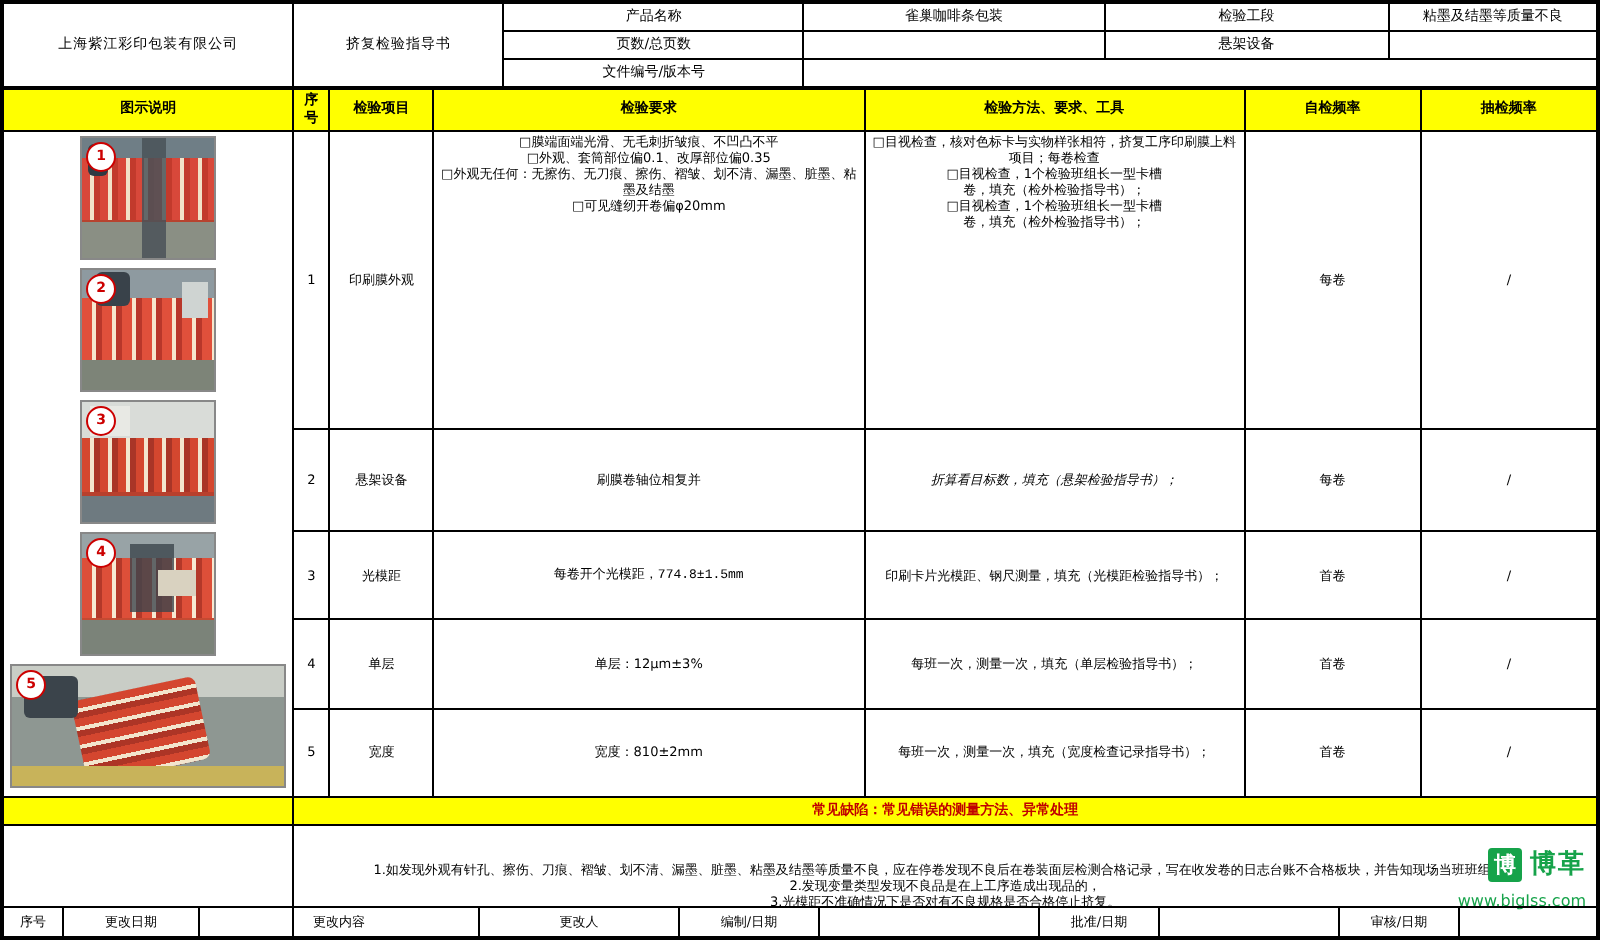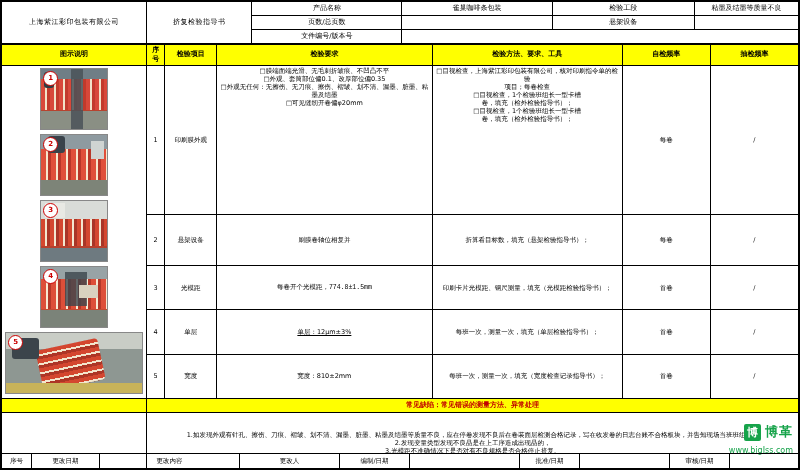--- a/index.html
+++ b/index.html
@@ -138,52 +138,52 @@
           </div>
         </div>
       </td>
       <td>1</td>
       <td>印刷膜外观</td>
       <td class="left" style="white-space:pre-line;height:88px;vertical-align:top;">□膜端面端光滑、无毛刺折皱痕、不凹凸不平
 □外观、套筒部位偏0.1、改厚部位偏0.35
 □外观无任何：无擦伤、无刀痕、擦伤、褶皱、划不清、漏墨、脏墨、粘
 墨及结墨
 □可见缝纫开卷偏φ20mm</td>
-      <td class="left" style="white-space:pre-line;vertical-align:top;">□目视检查，上海紫江彩印包装有限公司，核对印刷指令单的检验
+      <td class="left" style="white-space:pre-line;vertical-align:top;">□目视检查，核对色标卡与实物样张相符，挤复工序印刷膜上料
 项目；每卷检查
 □目视检查，1个检验班组长一型卡槽
 卷，填充（检外检验指导书）；
 □目视检查，1个检验班组长一型卡槽
 卷，填充（检外检验指导书）；</td>
       <td>每卷</td>
       <td>/</td>
     </tr>
 
     <tr>
       <td>2</td>
       <td>悬架设备</td>
       <td class="left" style="height:28px;">刷膜卷轴位相复并</td>
-      <td class="left" style="white-space:pre-line;">折算看目标数，填充（悬架检验指导书）；</td>
+      <td class="left" style="white-space:pre-line;font-style:italic;">折算看目标数，填充（悬架检验指导书）；</td>
       <td>每卷</td>
       <td>/</td>
     </tr>
 
     <tr>
       <td>3</td>
       <td>光模距</td>
       <td class="left" style="height:24px;font-family:Liberation Mono, monospace;">每卷开个光模距，774.8±1.5mm</td>
       <td class="left">印刷卡片光模距、钢尺测量，填充（光模距检验指导书）；</td>
       <td>首卷</td>
       <td>/</td>
     </tr>
 
     <tr>
       <td>4</td>
       <td>单层</td>
-      <td class="left" style="height:24px;text-decoration:underline;">单层：12μm±3%</td>
+      <td class="left" style="height:24px;">单层：12μm±3%</td>
       <td class="left">每班一次，测量一次，填充（单层检验指导书）；</td>
       <td>首卷</td>
       <td>/</td>
     </tr>
 
     <tr>
       <td>5</td>
       <td>宽度</td>
       <td class="left" style="height:24px;">宽度：810±2mm</td>
       <td class="left">每班一次，测量一次，填充（宽度检查记录指导书）；</td>

